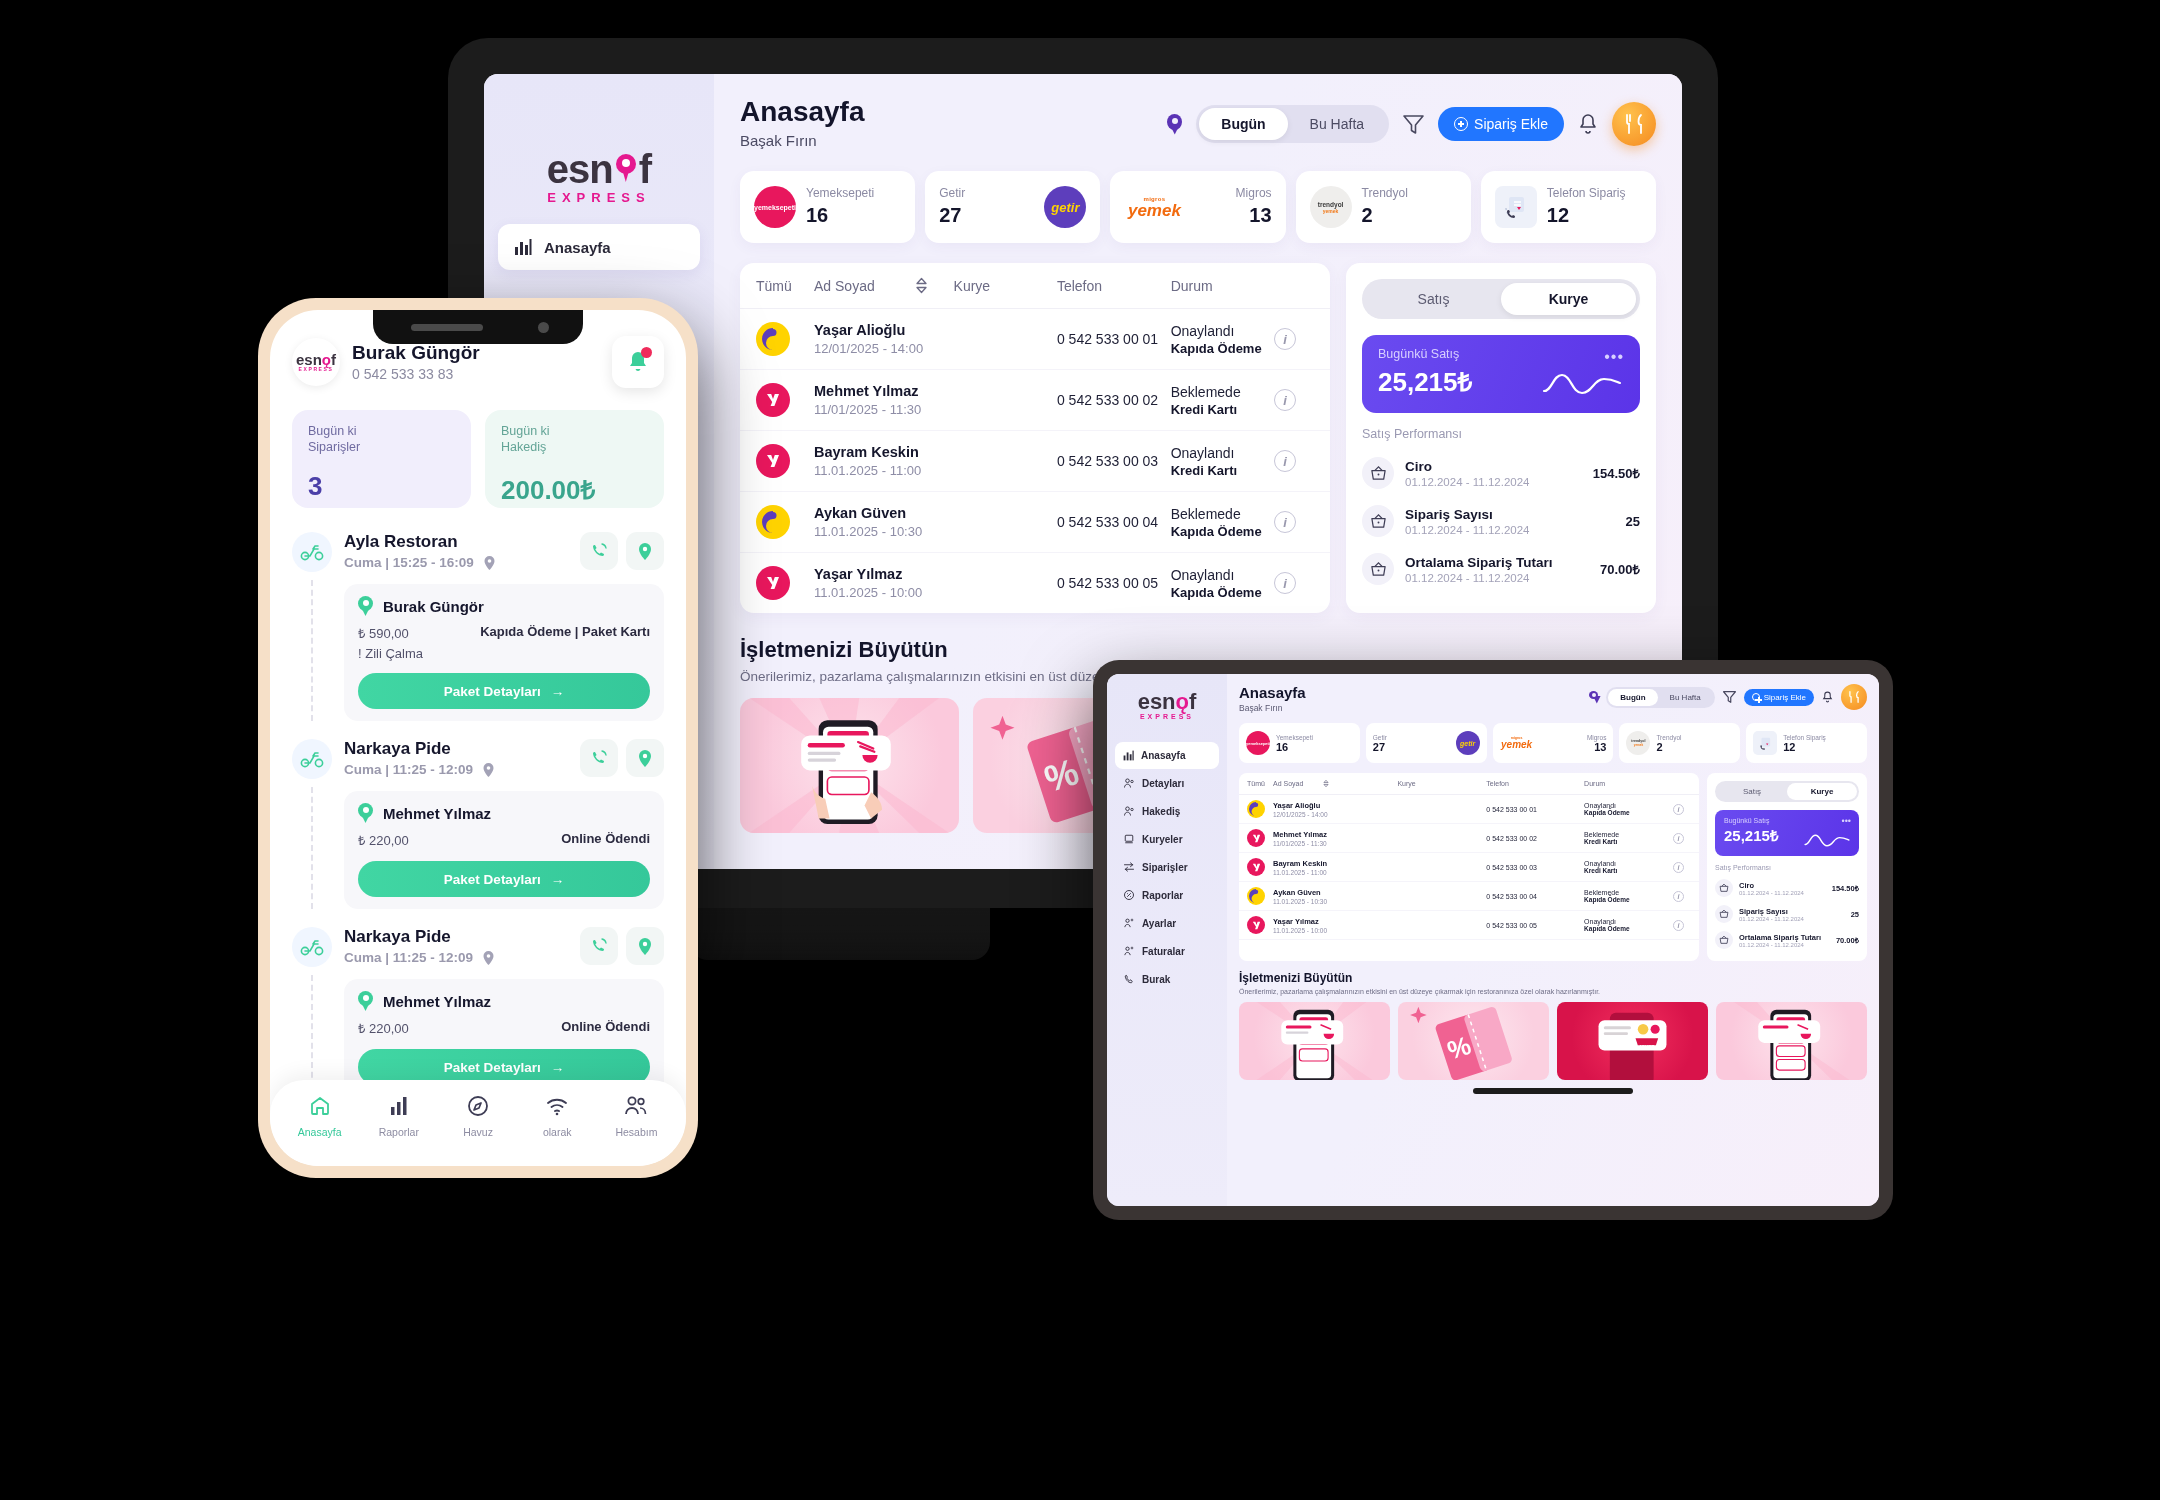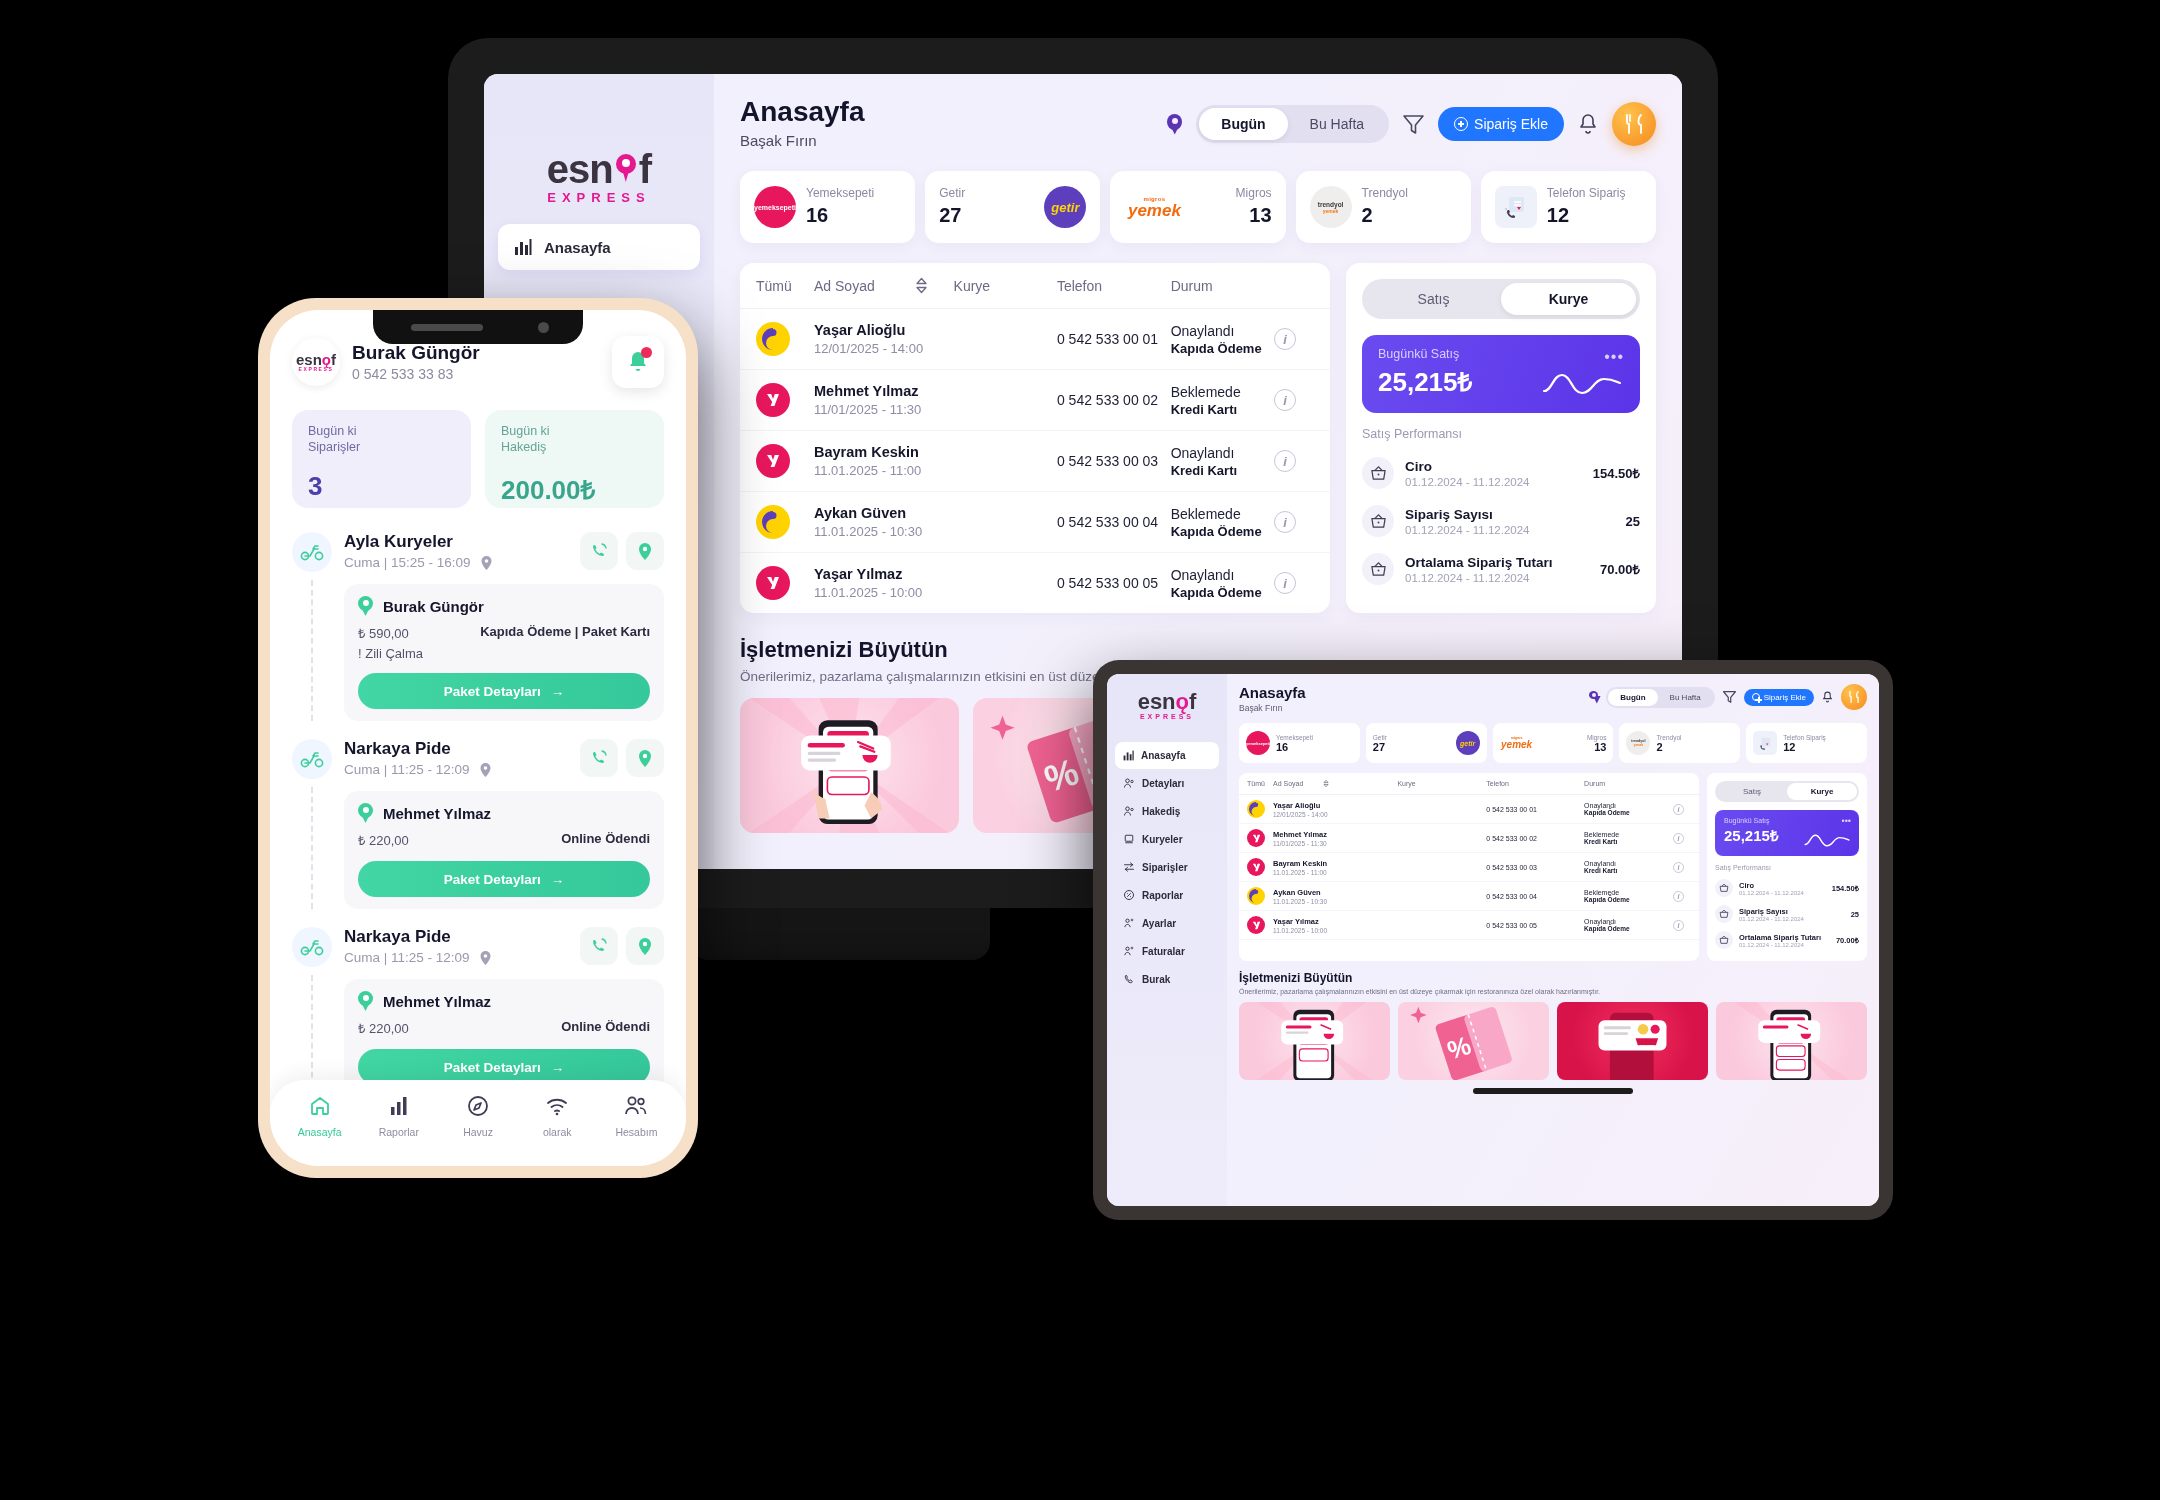--- a/index.html
+++ b/index.html
@@ -181,21 +181,21 @@
   .ph-stat.g .lab { color:#63a496; }
   .ph-stat .v { font-size: 26px; font-weight: 800; margin-top: 16px; }
   .ph-stat.p .v { color:#4b3fa8; }
   .ph-stat.g .v { color:#3aa58d; }
 
   .ph-sec { font-size: 19px; font-weight: 800; color:#15162c; padding: 6px 22px 10px; border-top: 1px solid #f1f0f6; margin-top:2px; }
   .pkg { padding: 6px 22px 0; position: relative; }
   .pkg-head { display:flex; align-items:flex-start; gap: 12px; }
   .moto { width: 40px; height:40px; border-radius:50%; background:#f0f6ff; display:flex;align-items:center;justify-content:center; flex:0 0 40px; }
   .pk-t { font-size: 17px; font-weight: 800; color:#15162c; }
-  .pk-s { font-size: 13.5px; color:#9a99ad; margin-top:3px; display:flex; align-items:center; gap:10px;}
+  .pk-s { font-size: 13.5px; color:#9a99ad; margin-top:3px; display:flex; align-items:center; gap:10px;font-weight:bold;}
   .pk-btns { margin-left:auto; display:flex; gap: 8px; }
   .pk-btn { width: 38px; height: 38px; border-radius: 11px; background:#f2f6f5; display:flex;align-items:center;justify-content:center; }
   .pk-body { margin: 12px 0 0 52px; background:#f7f7fa; border-radius: 14px; padding: 12px 14px; }
   .pk-cust { display:flex; align-items:center; gap: 10px; font-size: 15px; font-weight: 700; color:#15162c; }
   .gdot { width: 15px; height:20px; position:relative; flex:0 0 15px; }
   .gdot::before { content:""; position:absolute; inset:0 0 5px 0; background:#3ccf9a; border-radius:50%; }
   .gdot::after { content:""; position:absolute; left:3.5px; bottom:0; width:8px;height:8px;background:#3ccf9a;clip-path:polygon(50% 100%,0 0,100% 0); }
   .gdot i { position:absolute; left:4.5px; top:4px; width:6px;height:6px;border-radius:50%;background:#fff; z-index:2; }
   .pk-line { display:flex; font-size: 13px; color:#53526b; margin-top: 8px; justify-content: space-between; }
   .pk-line .r { margin-left:auto; font-weight: 600; color:#2c2b40; }
@@ -710,21 +710,21 @@
         <div class="dashline"></div>
         <div class="pkg-head">
           <div class="moto">
               <svg width="24" height="18" viewBox="0 0 24 18">
                 <circle cx="5" cy="13" r="3.6" fill="none" stroke="#3ccf9a" stroke-width="1.6"></circle>
                 <circle cx="19" cy="13" r="3.6" fill="none" stroke="#3ccf9a" stroke-width="1.6"></circle>
                 <path d="M5 13h5l4-7h4M13 6l2-3h3" stroke="#3ccf9a" stroke-width="1.6" fill="none" stroke-linecap="round"></path>
               </svg>
             </div>
           <div>
-            <div class="pk-t">Ayla Kuryeler</div>
+            <div class="pk-t">Ayla Restoran</div>
             <div class="pk-s">
                 <span>Cuma | 15:25 - 16:09</span>
               <svg width="11" height="14" viewBox="0 0 11 14">
                   <path d="M5.5 0a5 5 0 0 0-5 5c0 4 5 9 5 9s5-5 5-9a5 5 0 0 0-5-5z" fill="#a3a2b6"></path>
                   <circle cx="5.5" cy="5" r="1.8" fill="#fff"></circle>
                 </svg>
             </div>
           </div>
           <div class="pk-btns">
             <div class="pk-btn">

